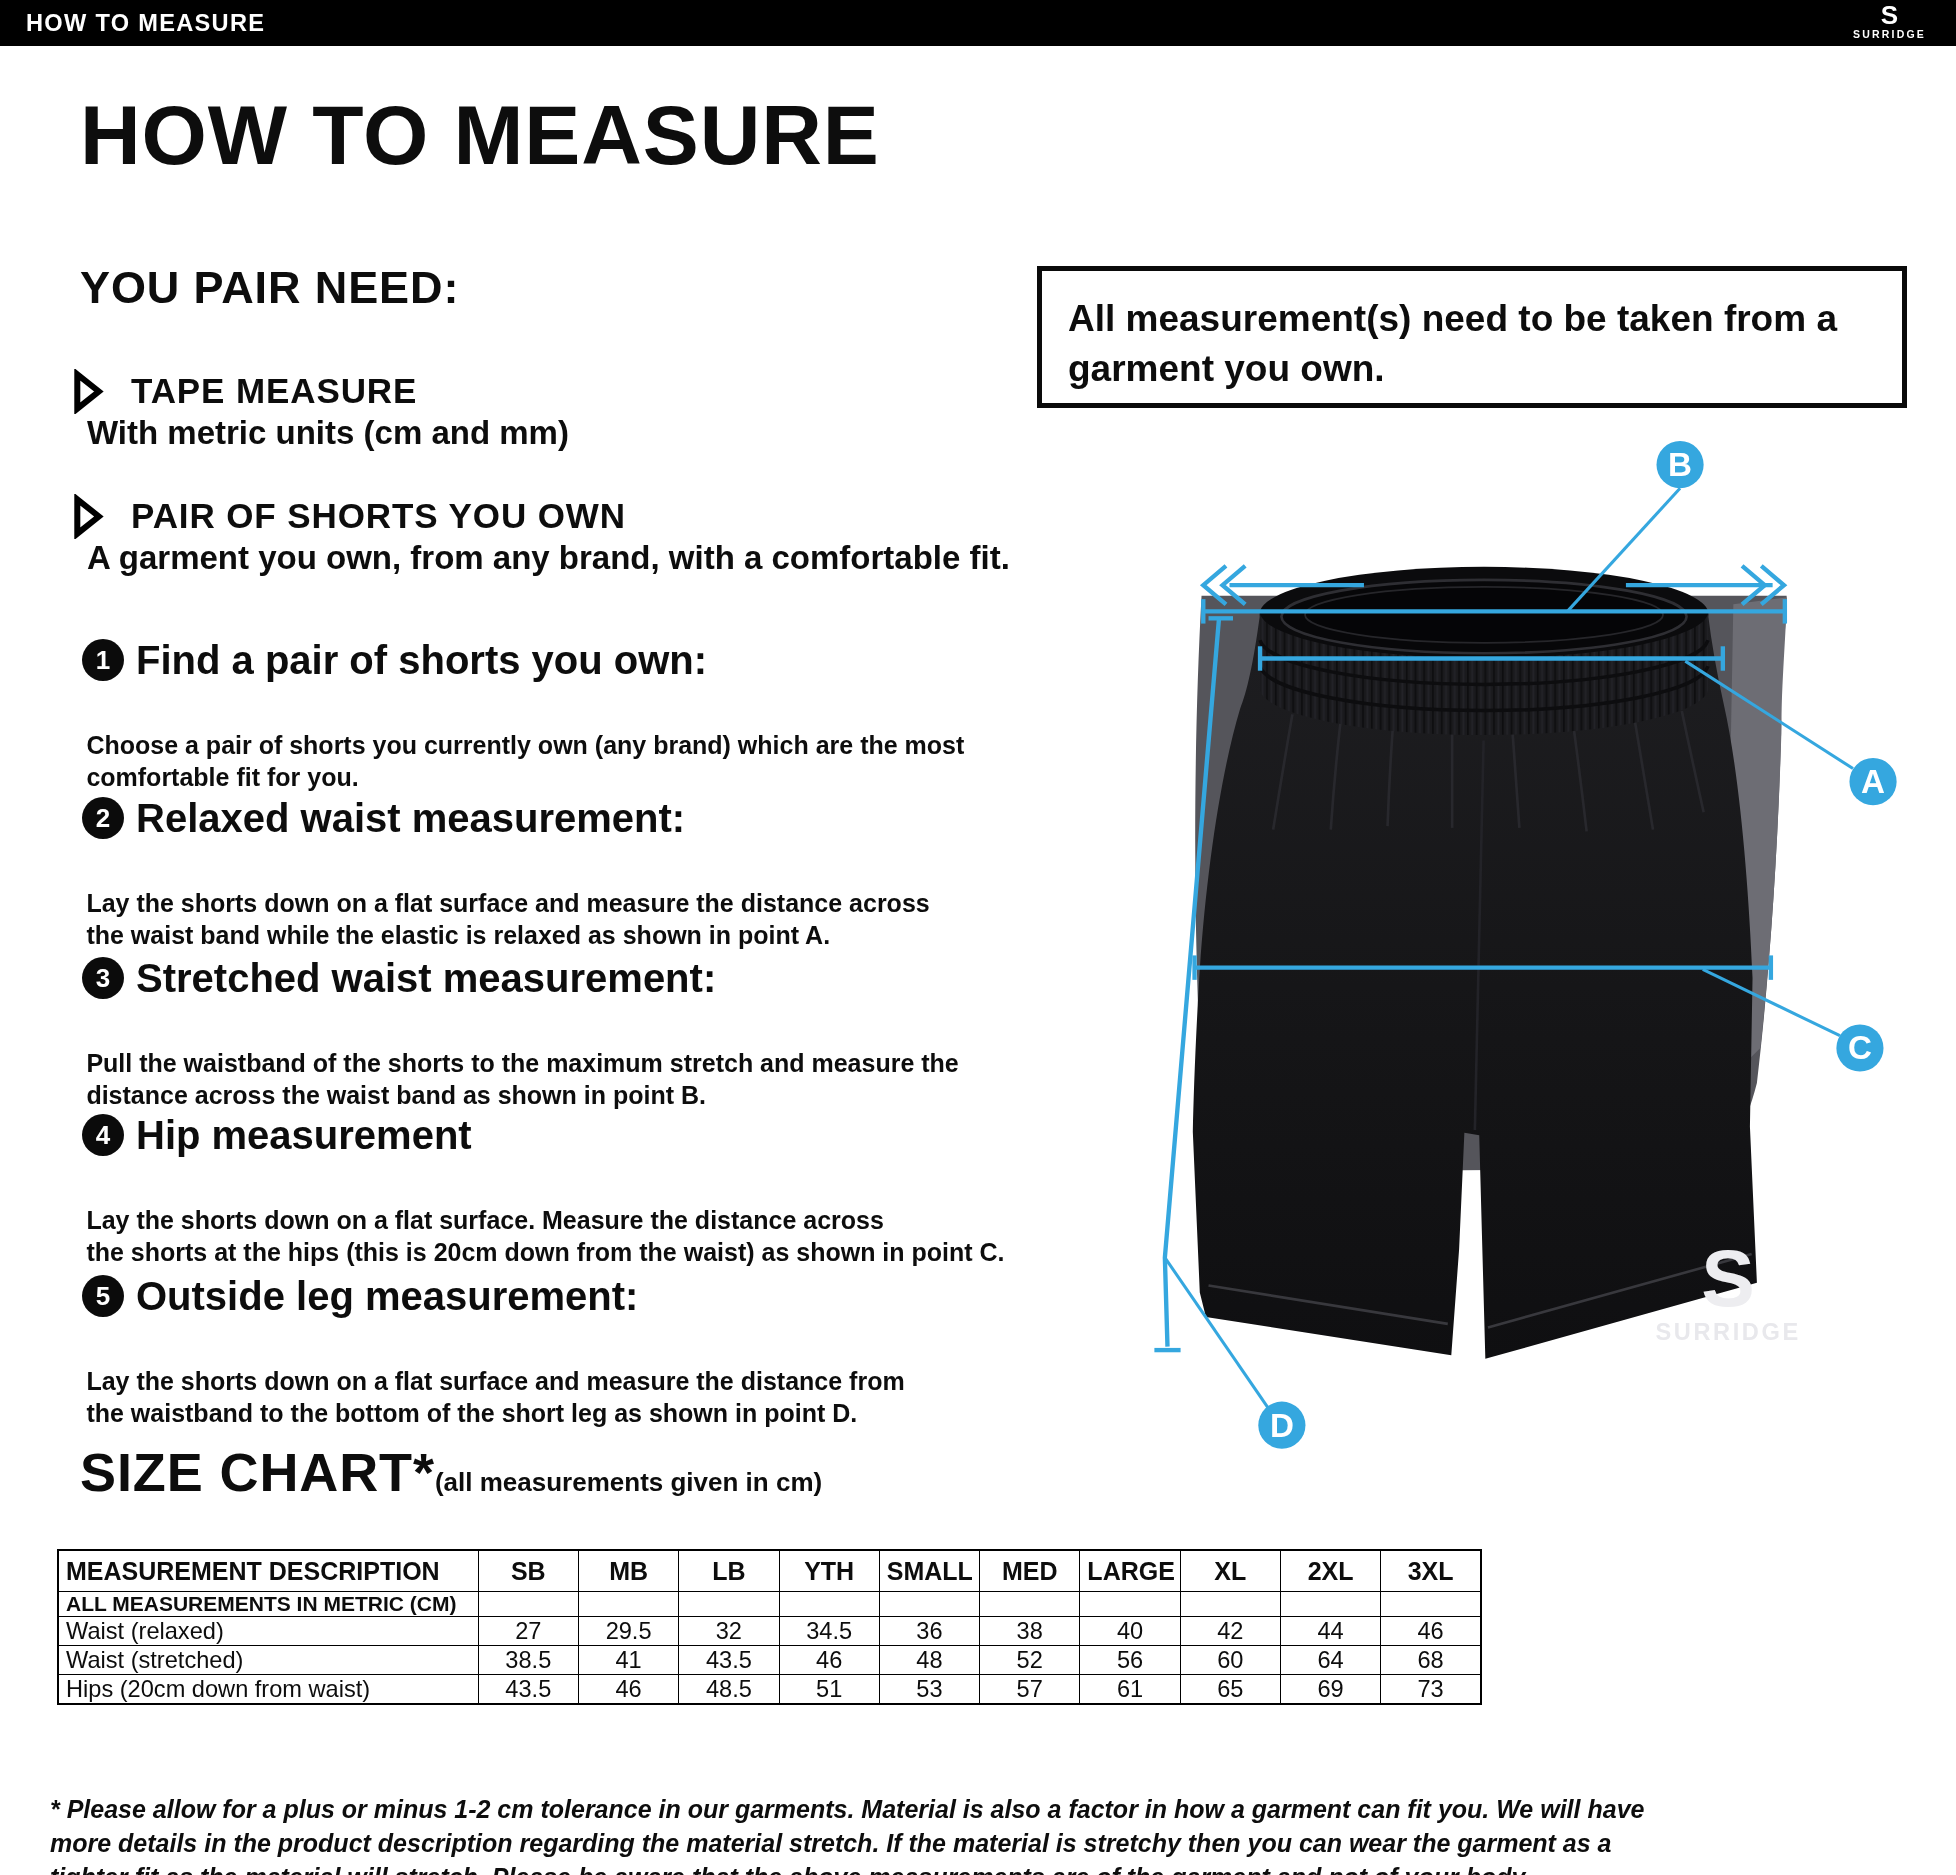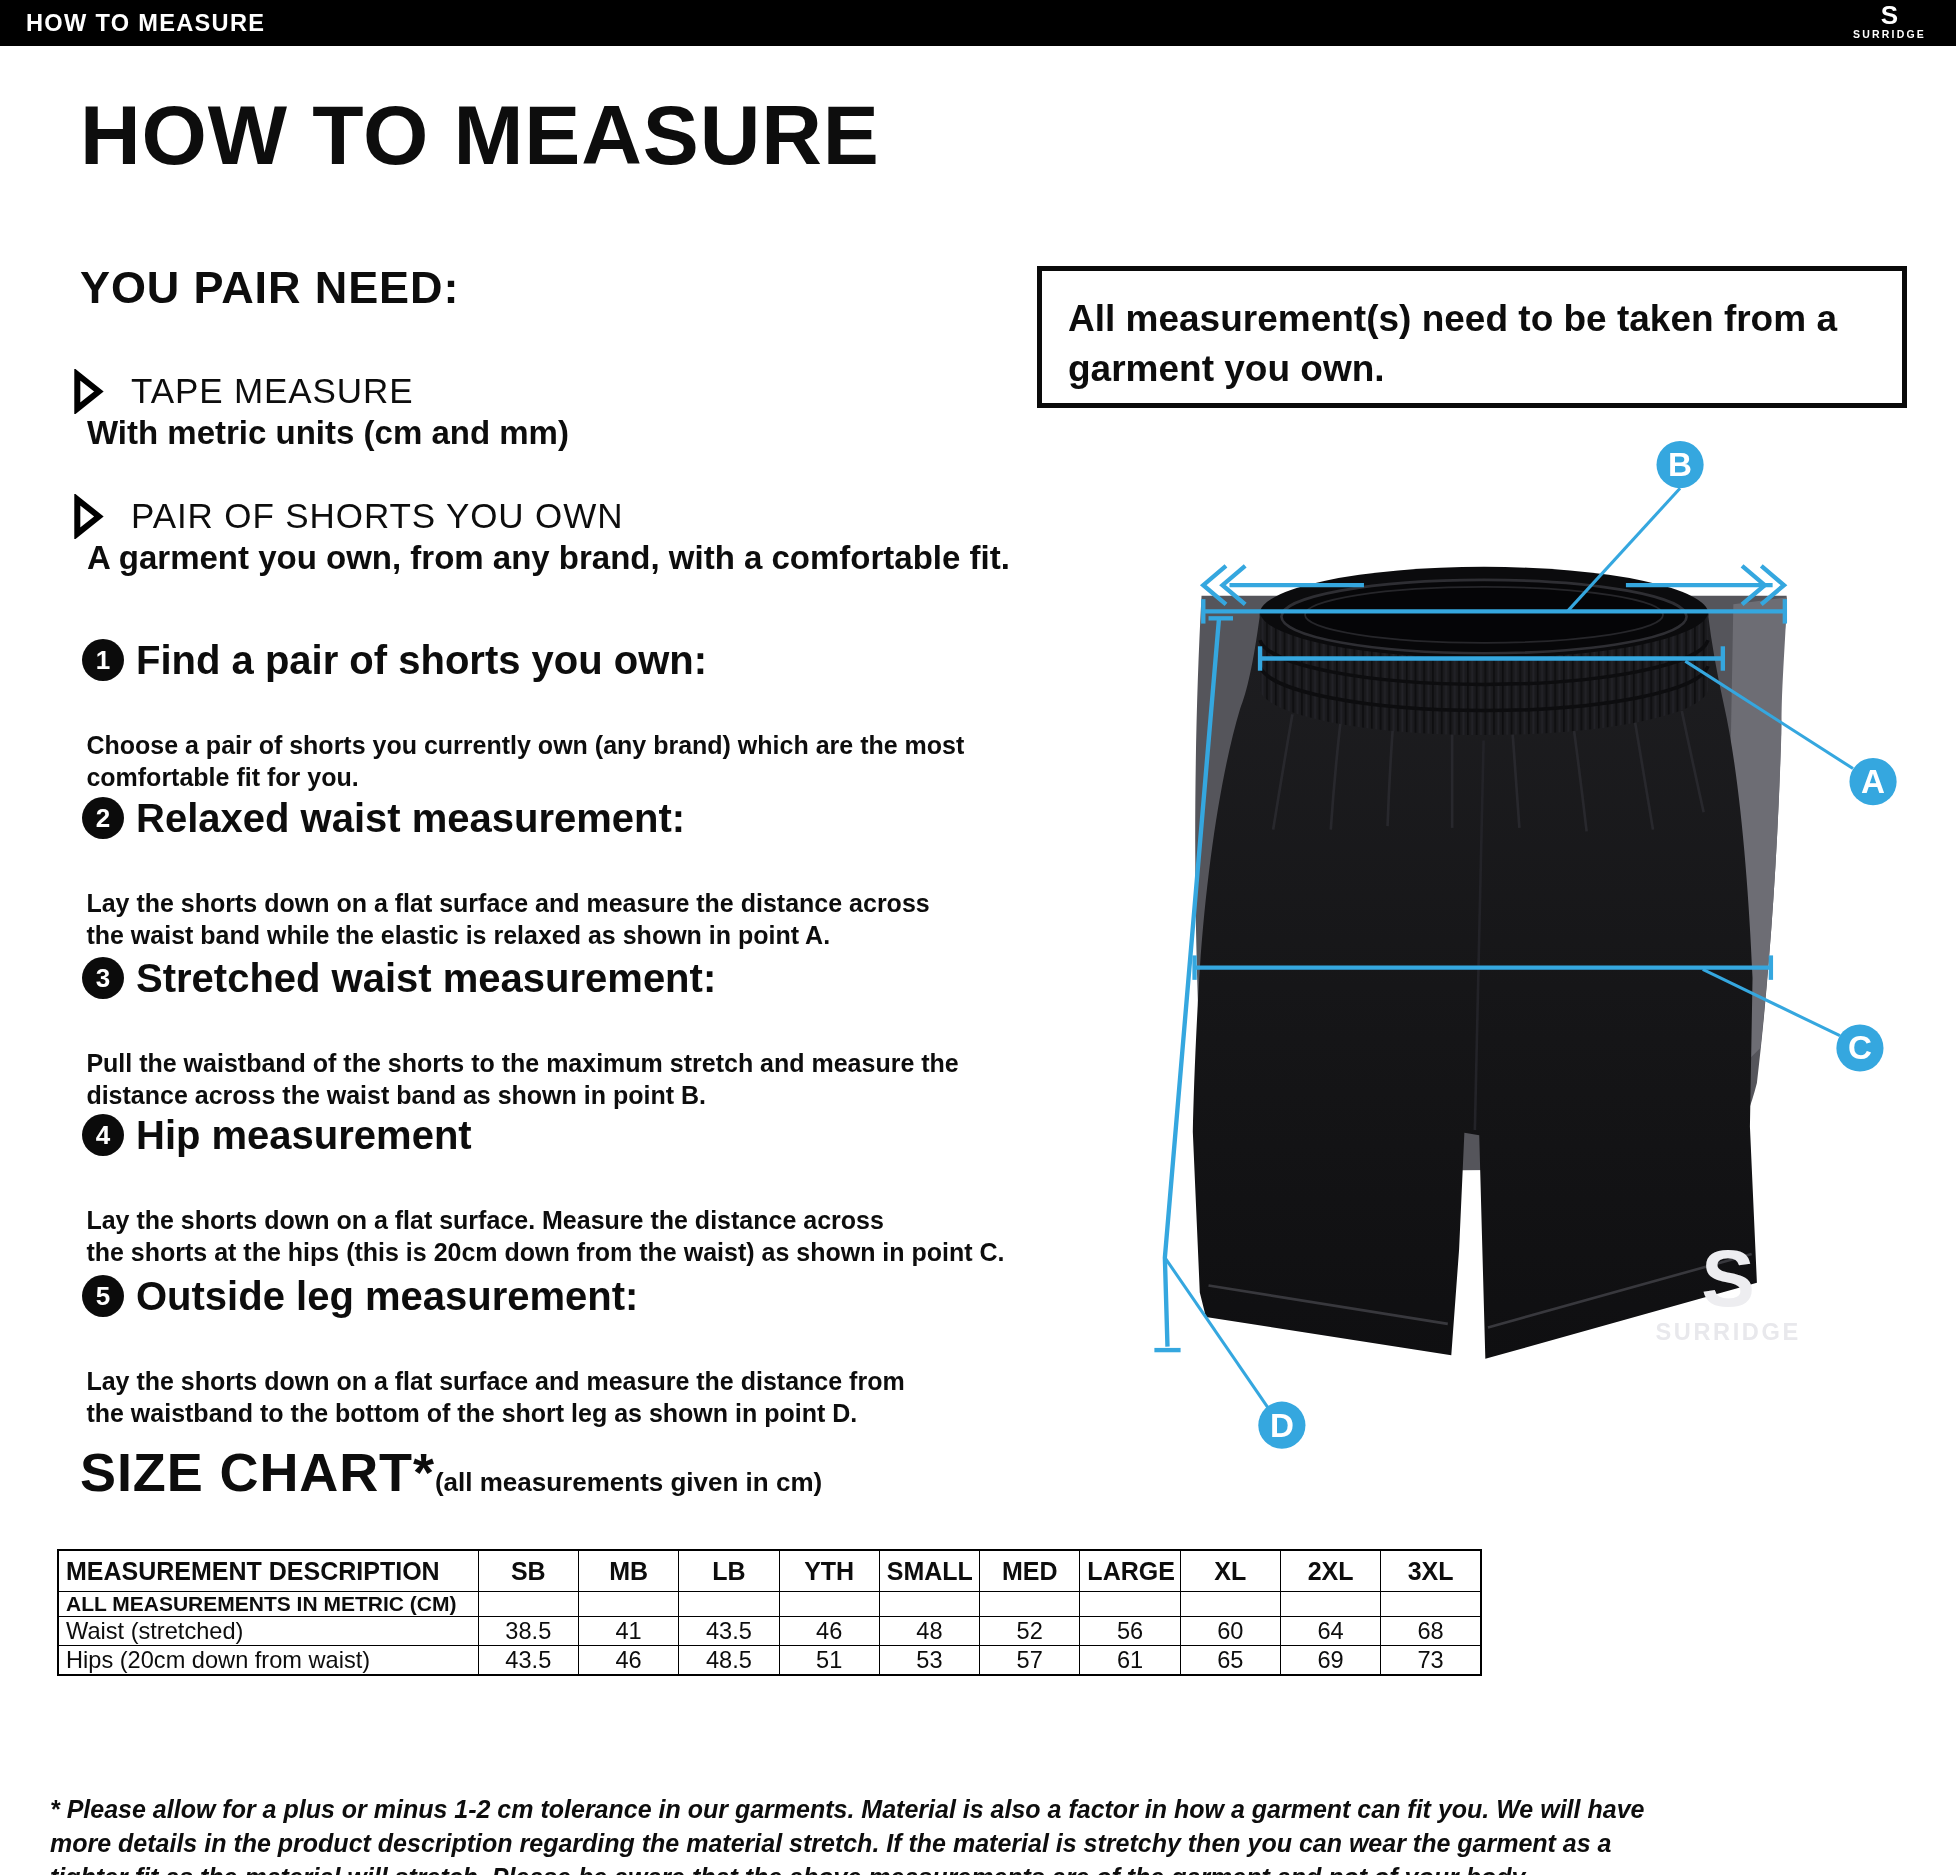--- a/index.html
+++ b/index.html
@@ -13,21 +13,21 @@
   .topbar-logo .s{font-size:26px;font-weight:800;line-height:26px;display:block;}
   .topbar-logo .w{font-size:10.5px;font-weight:700;letter-spacing:2.2px;line-height:12.2px;display:block;}
 
   
   .h1{left:80px;top:87px;font-size:84px;font-weight:800;letter-spacing:0.9px;white-space:nowrap;}
   .h2{left:80px;top:262px;font-size:45px;font-weight:800;letter-spacing:0.9px;white-space:nowrap;}
 
   
   .need-item{left:73px;width:961px;}
   .need-tri{position:absolute;left:0;top:1.7px;}
-  .need-title{position:absolute;left:58px;top:3.5px;font-size:35px;font-weight:400;letter-spacing:0.9px;white-space:nowrap;}
+  .need-title{position:absolute;left:58px;top:3.5px;font-size:35px;font-weight:700;letter-spacing:0.9px;white-space:nowrap;}
   .need-desc{position:absolute;left:14px;top:47px;font-size:33px;font-weight:700;white-space:nowrap;}
 
   
   .step{left:82px;width:1066px;}
   .badge{position:absolute;left:0;top:0;width:42px;height:42px;border-radius:50%;background:#0b0b0b;color:#fff;font-size:26px;font-weight:800;text-align:center;line-height:42px;}
   .step-title{position:absolute;left:54px;top:0;font-size:40px;font-weight:800;line-height:42px;white-space:nowrap;}
   .step-body{position:absolute;left:4.4px;top:54px;font-size:25px;font-weight:700;line-height:32px;white-space:pre-line;margin-top:36px;}
 
   
   .callout{left:1037px;top:266px;width:870px;height:142px;border:5.2px solid #0a0a0a;box-sizing:border-box;}
@@ -248,20 +248,33 @@
         <td></td>
         <td></td>
         <td></td>
         <td></td>
         <td></td>
         <td></td>
         <td></td>
         <td></td>
       </tr>
       <tr class="data">
+        <td class="lbl">Waist (relaxed)</td>
+        <td>27</td>
+        <td>29.5</td>
+        <td>32</td>
+        <td>34.5</td>
+        <td>36</td>
+        <td>38</td>
+        <td>40</td>
+        <td>42</td>
+        <td>44</td>
+        <td>46</td>
+      </tr>
+      <tr class="data">
         <td class="lbl">Waist (stretched)</td>
         <td>38.5</td>
         <td>41</td>
         <td>43.5</td>
         <td>46</td>
         <td>48</td>
         <td>52</td>
         <td>56</td>
         <td>60</td>
         <td>64</td>

